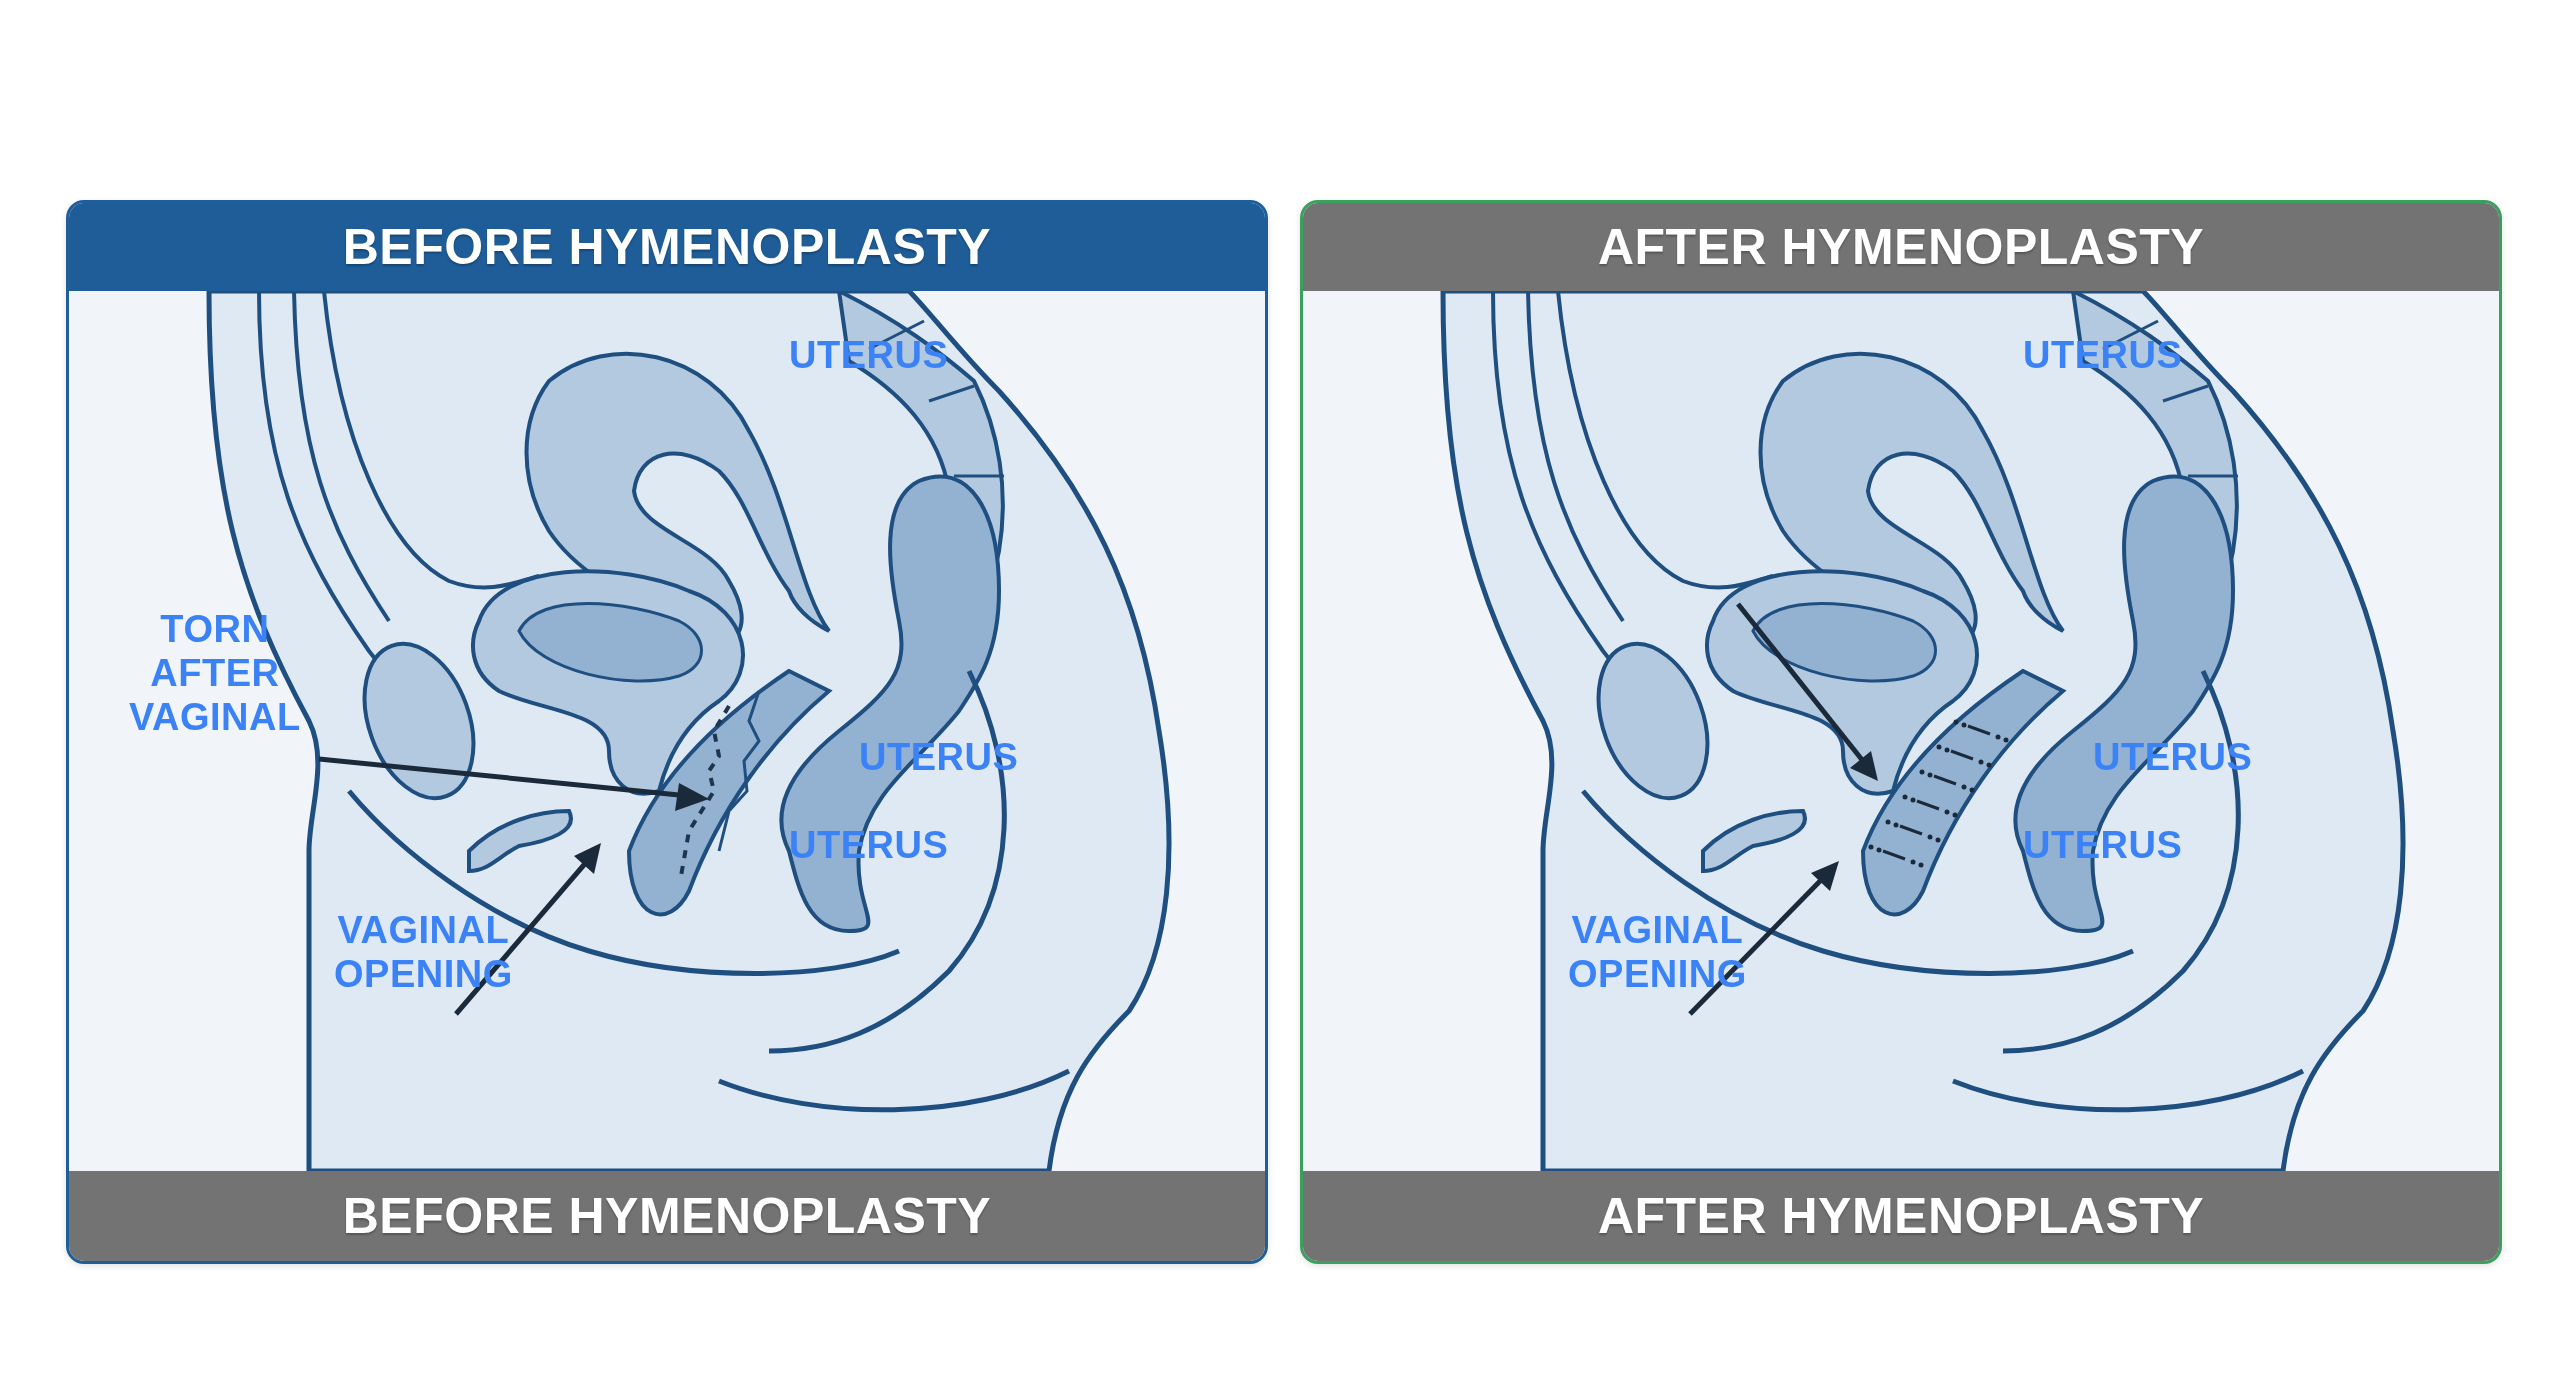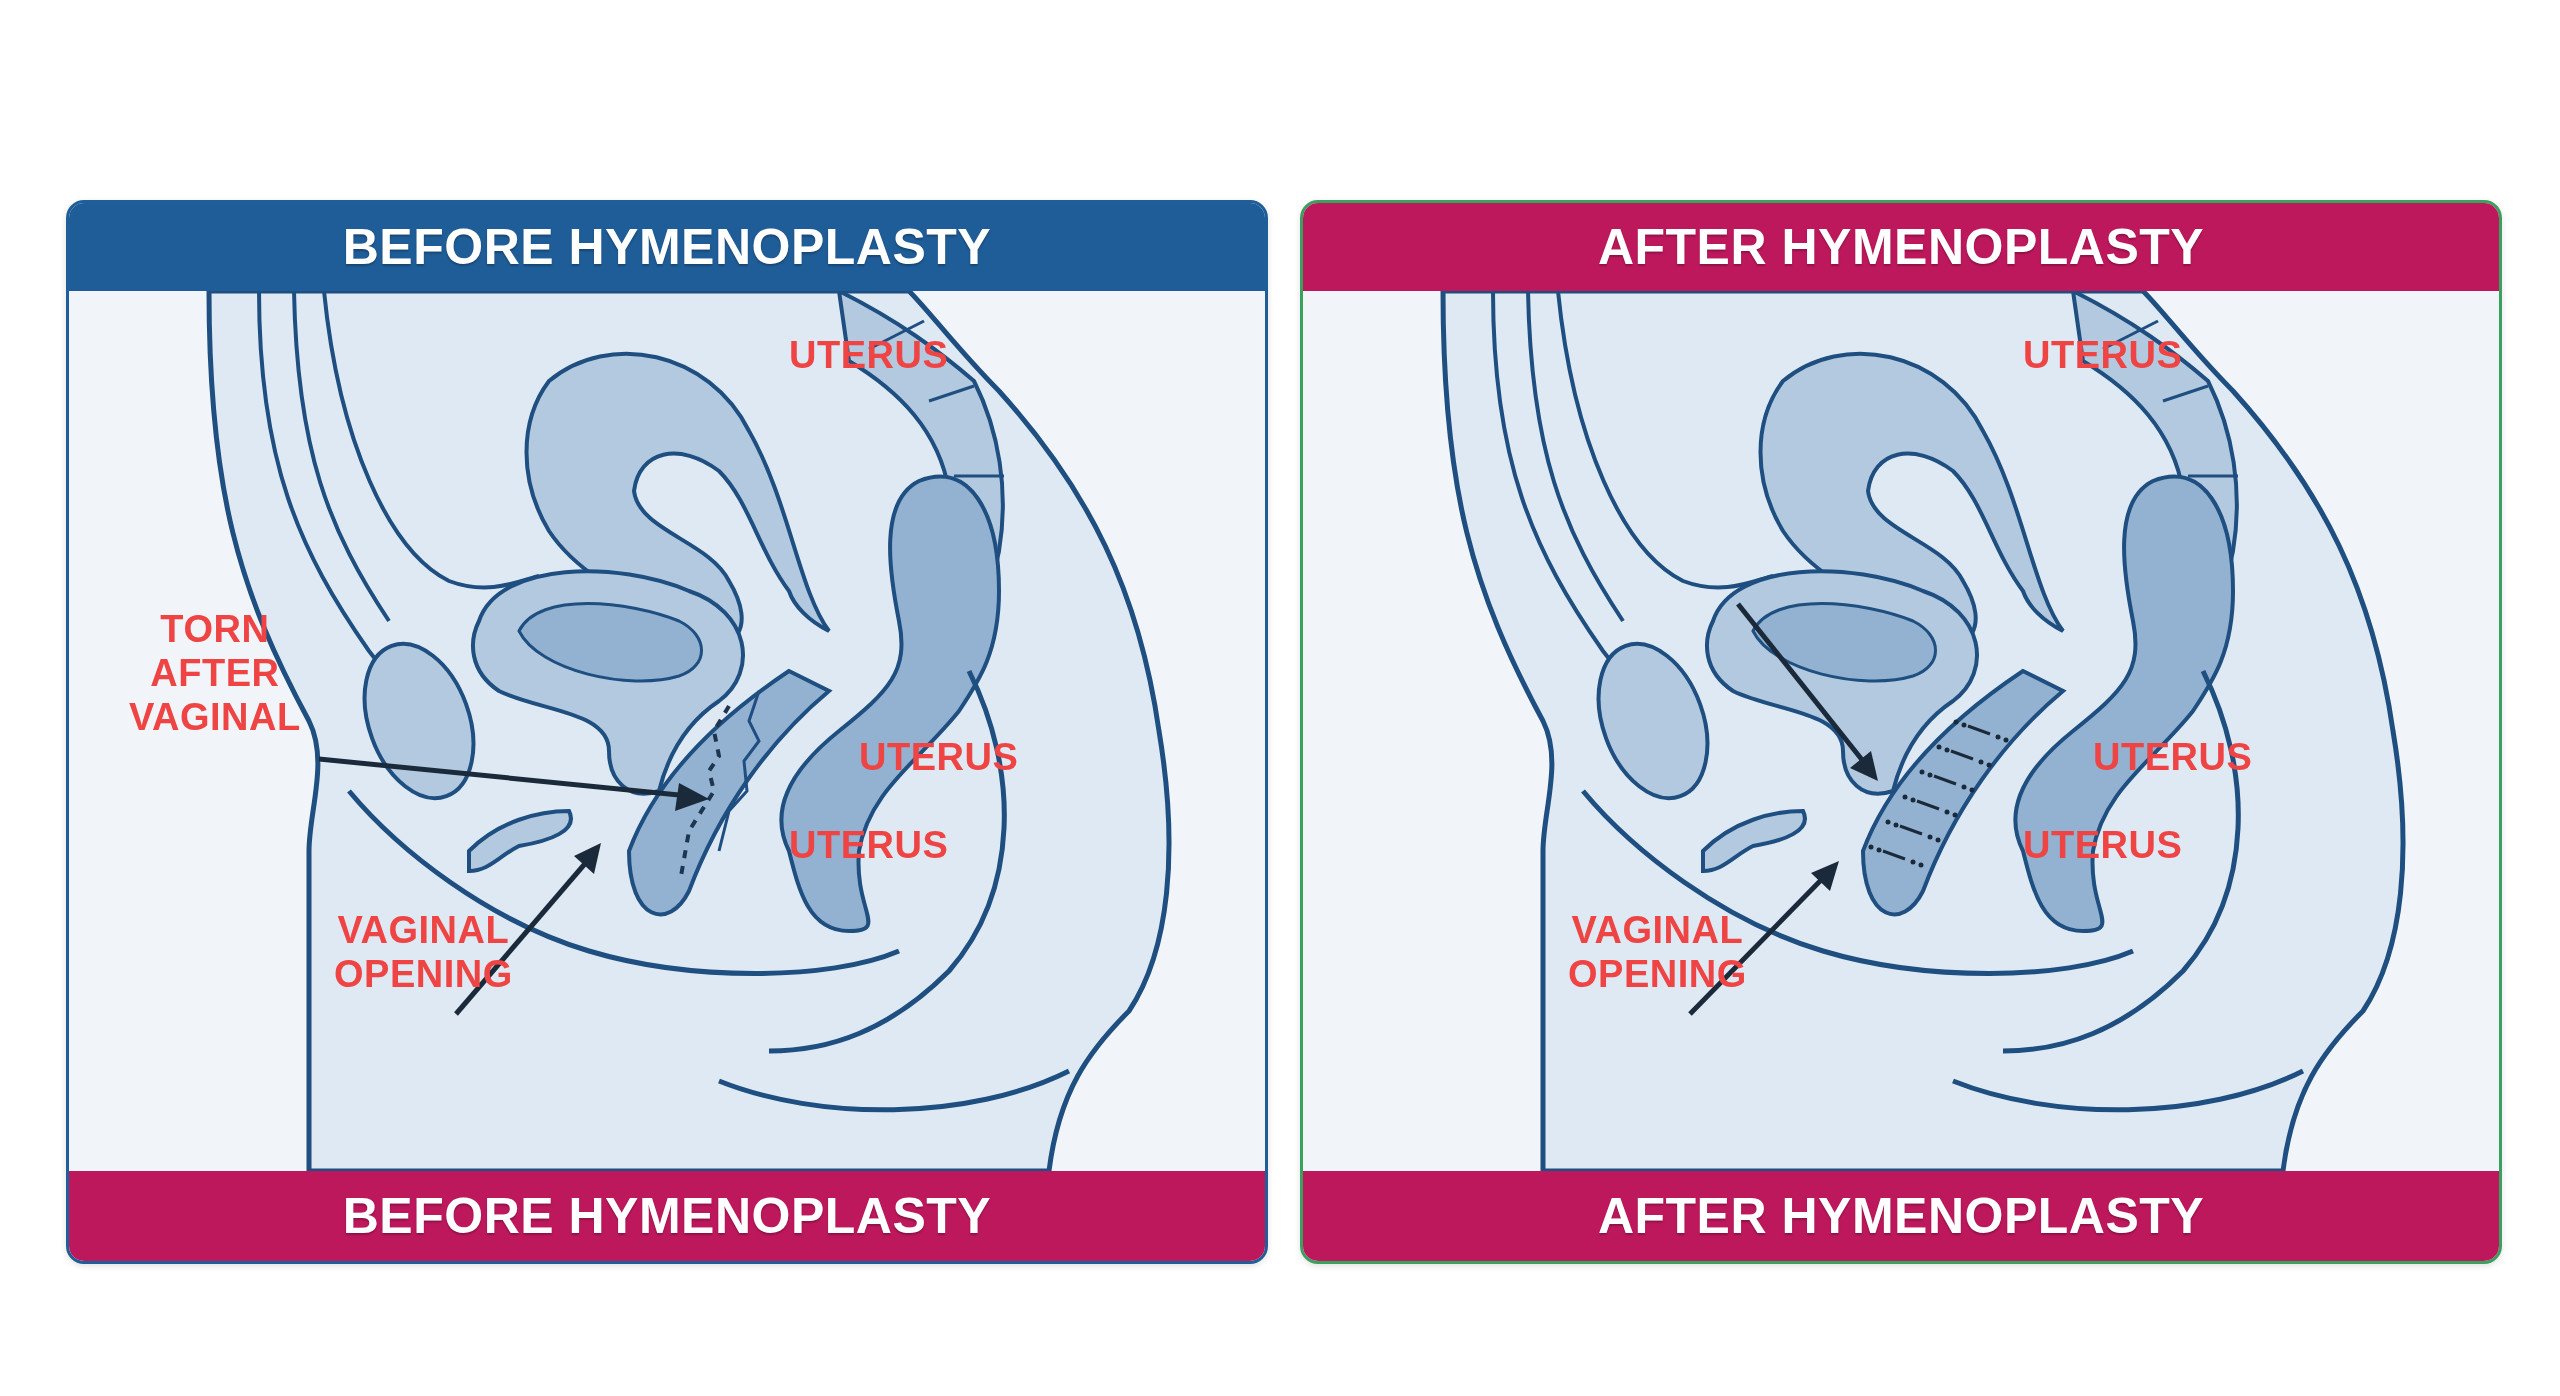--- a/index.html
+++ b/index.html
@@ -10,23 +10,23 @@
            box-shadow: 0 2px 6px rgba(0,0,0,0.12); }
   #panel-before { left: 66px; border: 3px solid #1f5f99; }
   #panel-after  { left: 1300px; border: 3px solid #3aa05e; }
   .banner { position: absolute; left: 0; right: 0; height: 88px; display: flex;
             align-items: center; justify-content: center; color: #ffffff;
             font-weight: 700; font-size: 50px; letter-spacing: 0.5px;
             text-shadow: 0 2px 2px rgba(0,0,0,0.25); }
   .banner.top { top: 0; }
   .banner.bottom { bottom: 0; height: 90px; }
   .blue { background: #1f5d98; }
-  .green { background: #be185d; }
+  .green { background: #737373; }
   .art { position: absolute; top: 88px; left: 0; width: 1196px; height: 880px; }
-  .lbl { position: absolute; color: #ef4444; font-weight: 700; font-size: 38px;
+  .lbl { position: absolute; color: #3b82f6; font-weight: 700; font-size: 38px;
          line-height: 44px; text-align: center; letter-spacing: 0.5px; }
 </style>
 </head>
 <body>
 
 <div class="panel" id="panel-before">
   <div class="banner top blue">BEFORE HYMENOPLASTY</div>
   <svg class="art" viewBox="0 0 1196 880">
     <g class="anat">
   <rect x="0" y="0" width="1196" height="880" fill="#f1f5f9"></rect>

